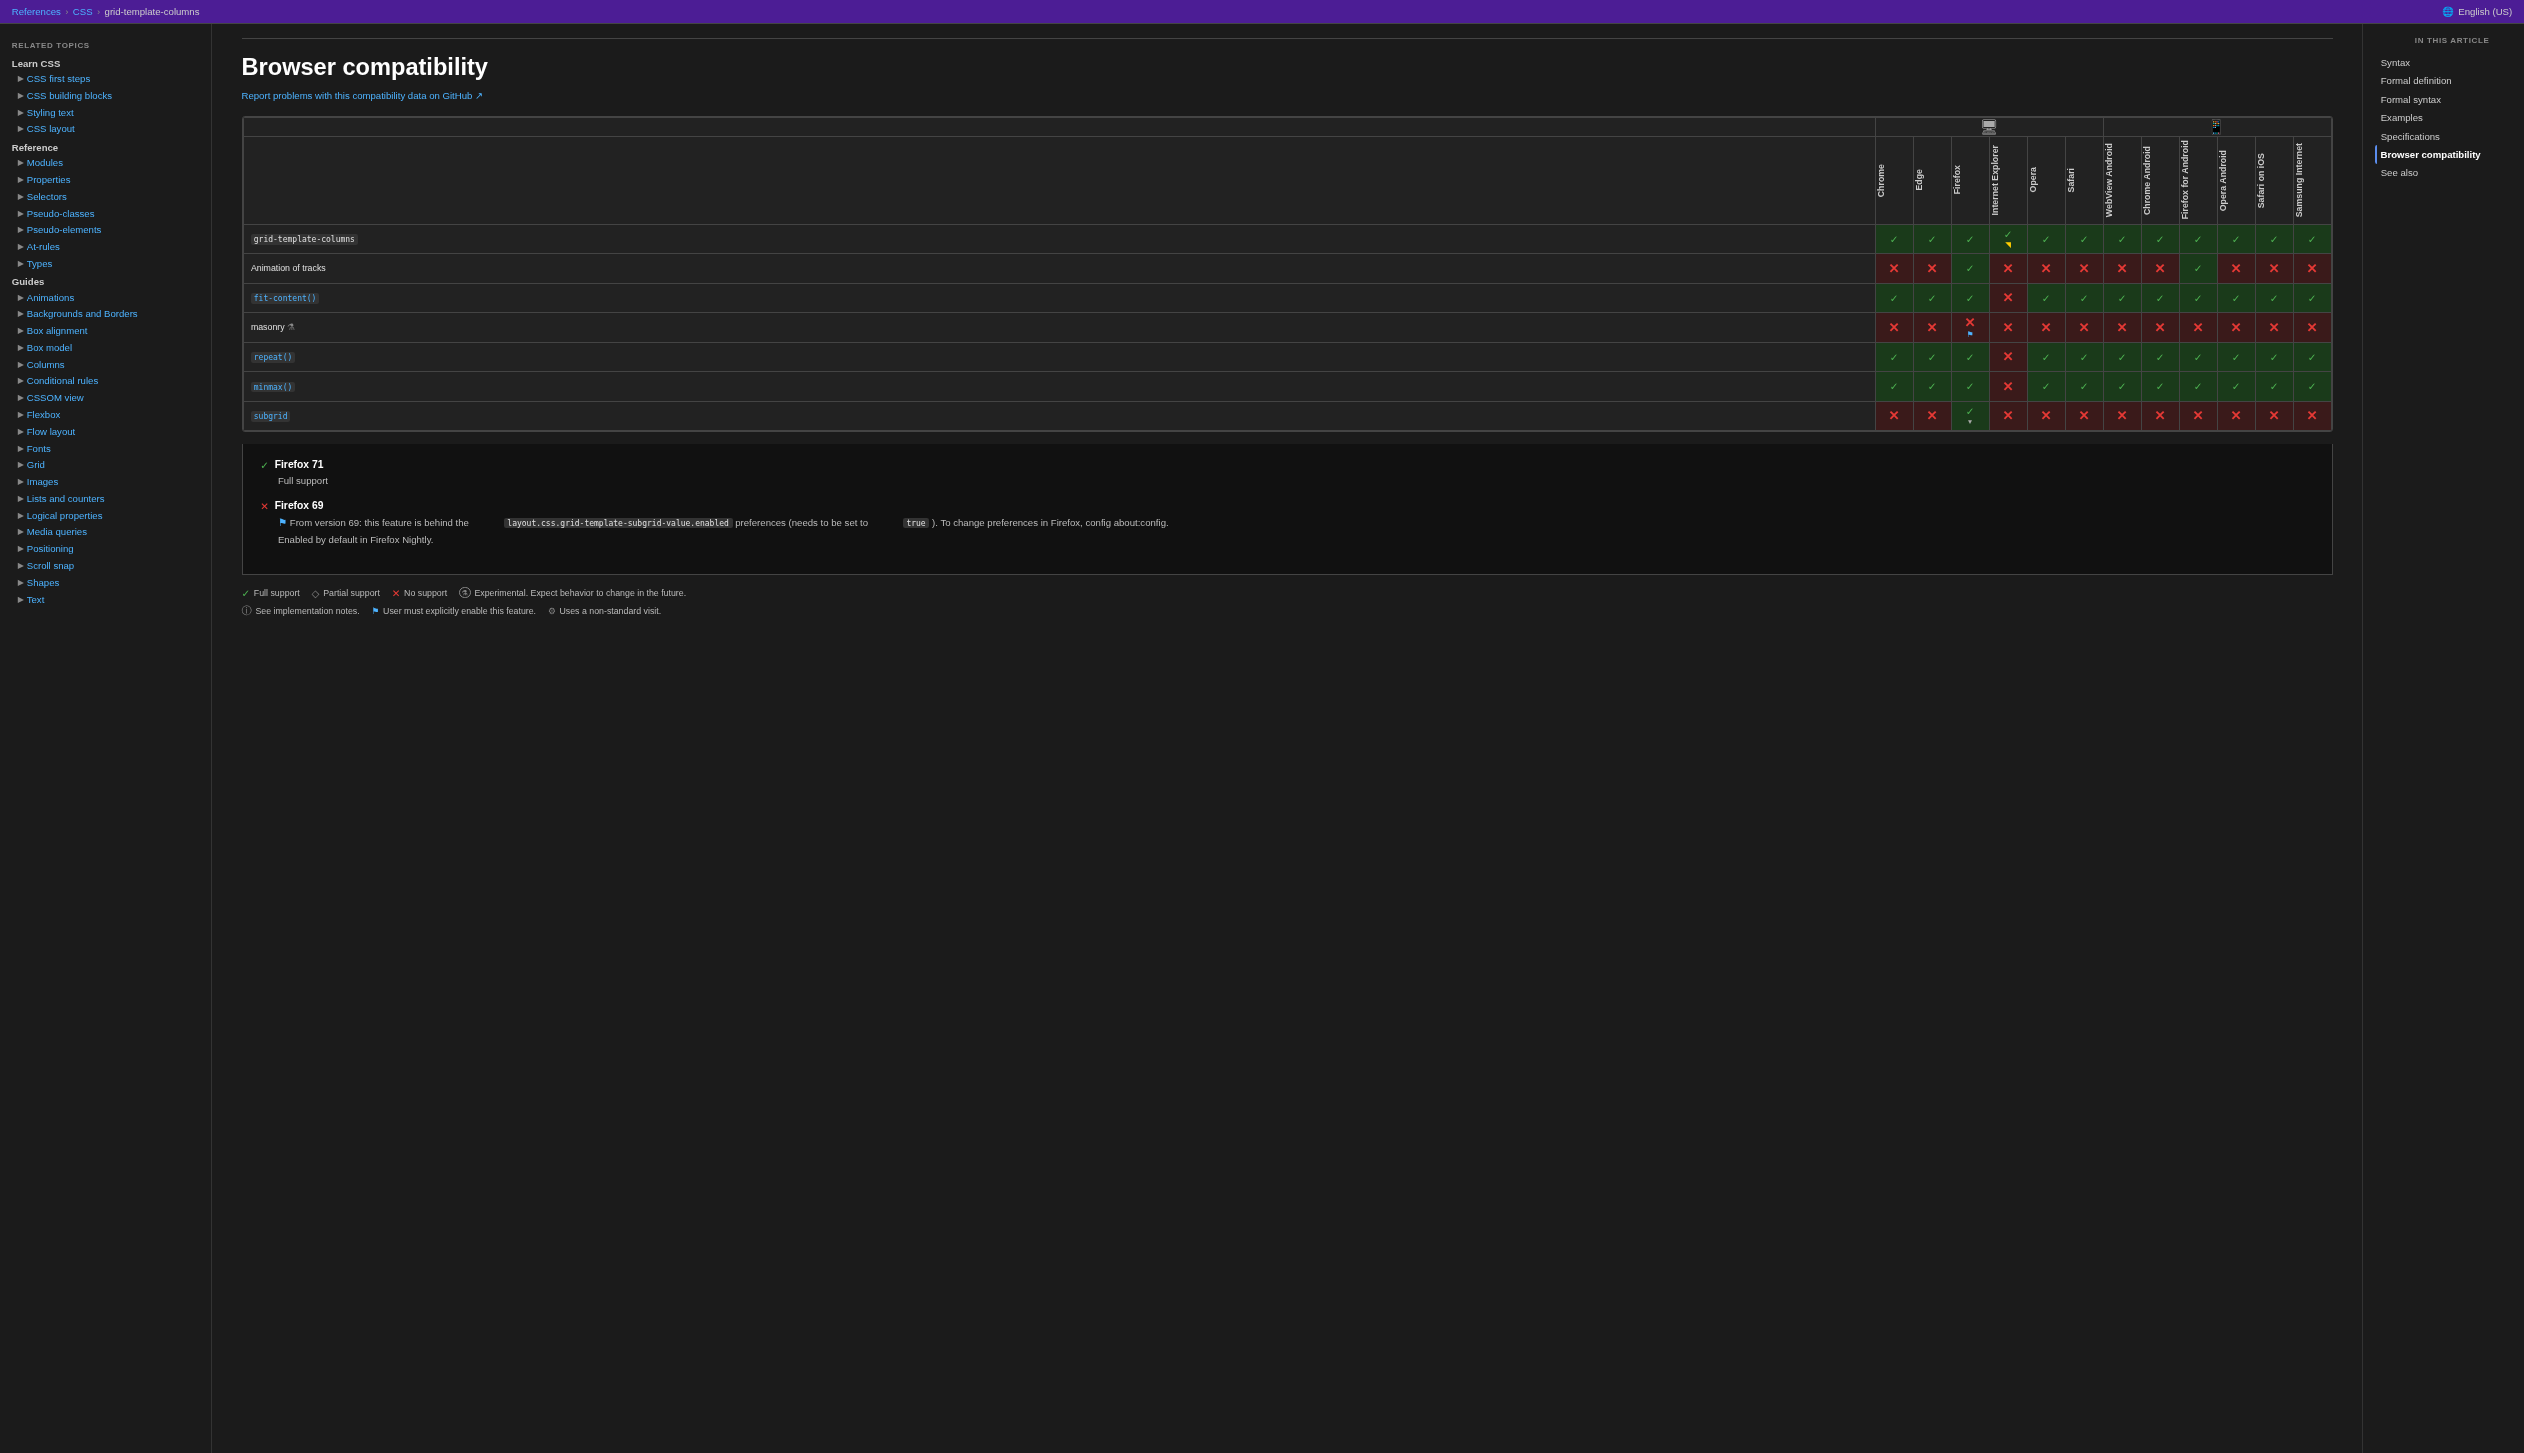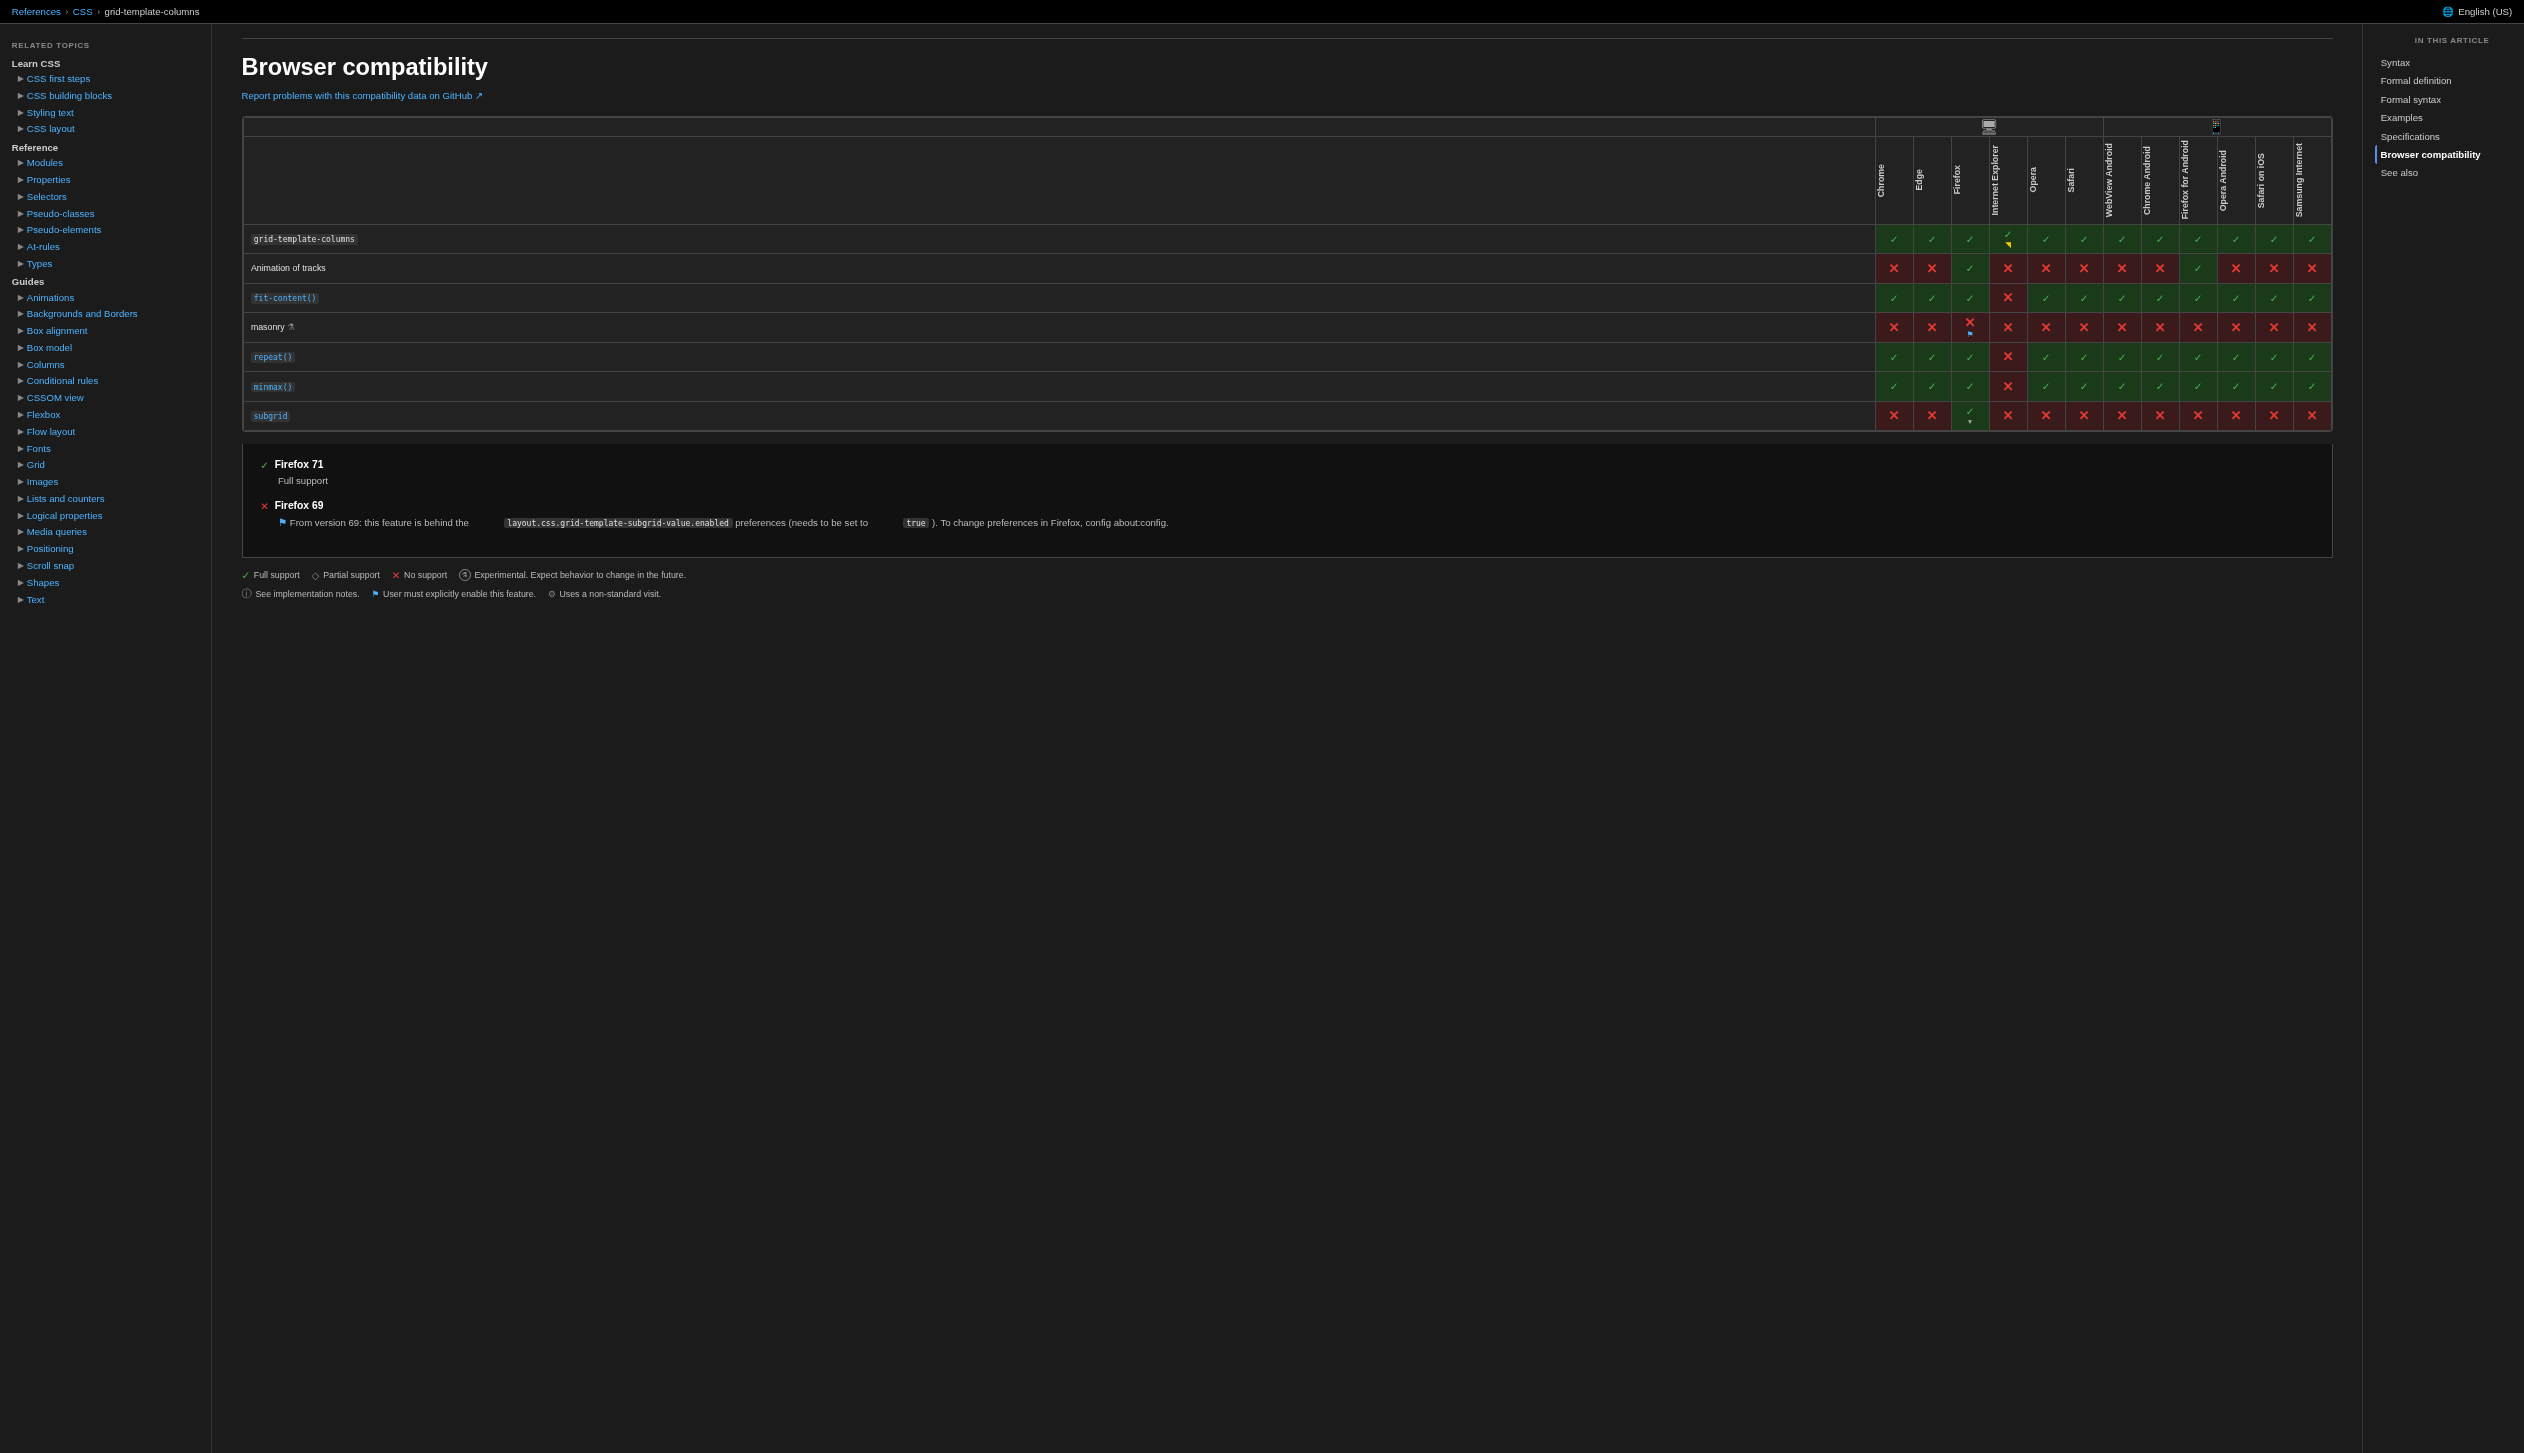--- a/index.html
+++ b/index.html
@@ -1,20 +1,20 @@
 <!DOCTYPE html>
 <html style="font-size:11.8px"><head>
   <meta charset="utf-8">
   <style>
     * { box-sizing: border-box; margin: 0; padding: 0; }
     body { font-family: -apple-system, BlinkMacSystemFont, 'Segoe UI', Arial, sans-serif; font-size: 10.3px; background: #1b1b1b; color: #e0e0e0; display: flex; flex-direction: column; height: 100vh; overflow: hidden; }
 
     
     .top-bar {
-      background: #000000;
+      background: #4c1d95;
       border-bottom: 0.7px solid #444;
       padding: 5.9px 11.8px;
       display: flex;
       align-items: center;
       justify-content: space-between;
       flex-shrink: 0;
     }
     .breadcrumb { display: flex; align-items: center; gap: 4.4px; font-size: 9.6px; color: #ccc; }
     .breadcrumb a { color: #4db3ff; text-decoration: none; }
     .breadcrumb-sep { color: #888; }
@@ -580,20 +580,21 @@
           <span class="detail-version">Firefox 69</span>
         </div>
         <div class="detail-text">
           <span class="flag-icon">⚑</span>
           <span>From version 69: this feature is behind the</span>
           <code>layout.css.grid-template-subgrid-value.enabled</code>
           <span>preferences (needs to be set to</span>
           <code>true</code>
           <span>). To change preferences in Firefox, config about:config.</span>
         </div>
+        <div class="detail-text" style="padding-left:17.7px; margin-top:2.9px;">Enabled by default in Firefox Nightly.</div>
       </div>
     </div>
 
     
     <div class="legend">
       <div class="legend-item">
         <span class="icon-yes">✓</span>
         <span>Full support</span>
       </div>
       <div class="legend-item">

